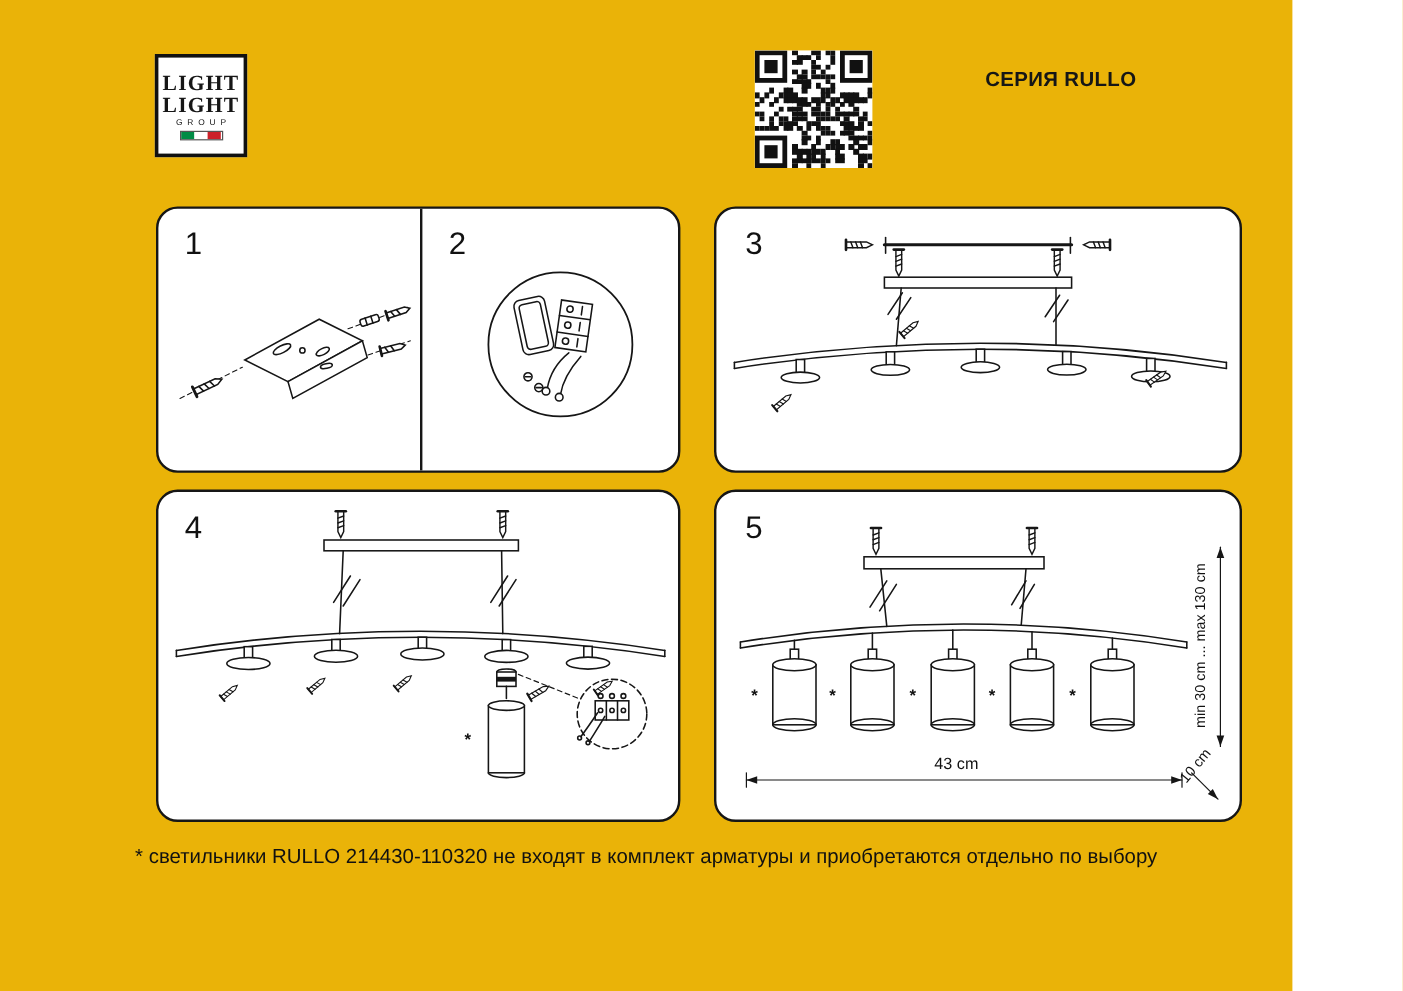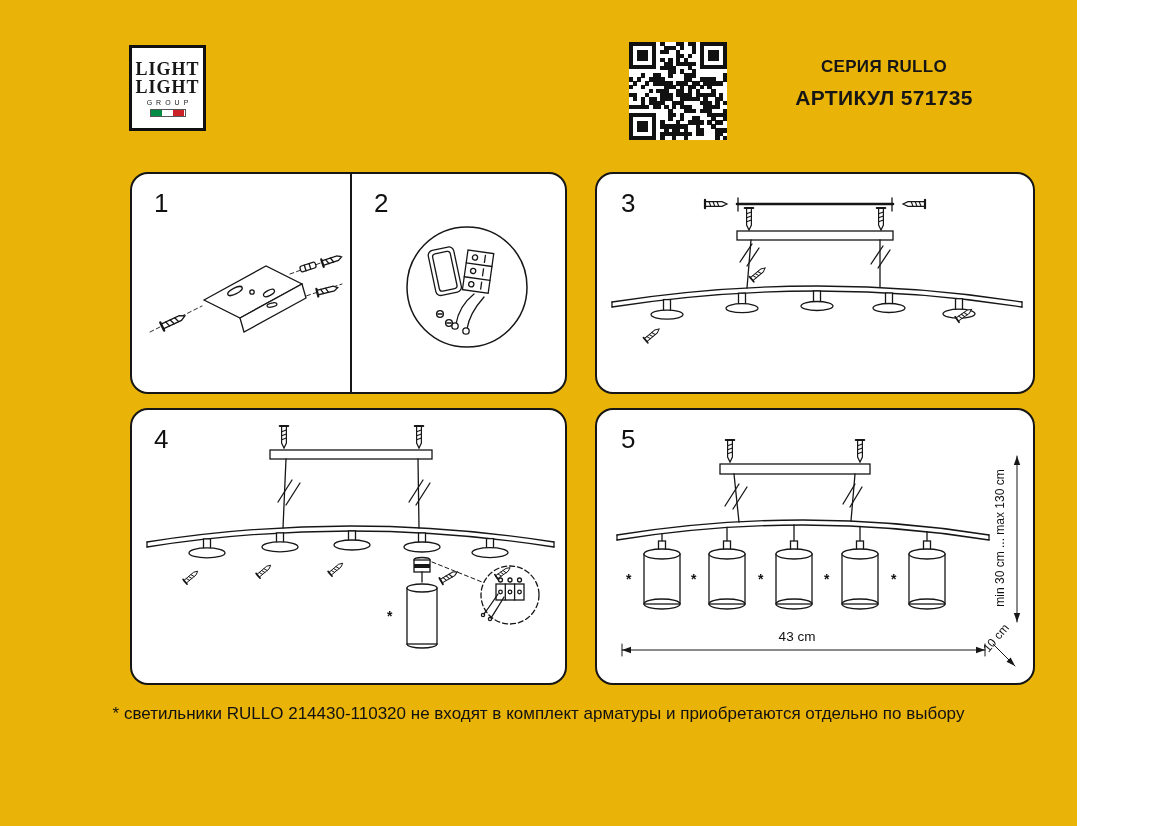--- a/index.html
+++ b/index.html
@@ -284,21 +284,20 @@
       <i style="left:90.16px;top:90.16px;width:4.32px;height:4.32px"></i>
       <i style="left:31.36px;top:94.08px;width:4.32px;height:4.32px"></i>
       <i style="left:43.12px;top:94.08px;width:4.32px;height:4.32px"></i>
       <i style="left:54.879999999999995px;top:94.08px;width:4.32px;height:4.32px"></i>
       <i style="left:86.24px;top:94.08px;width:4.32px;height:4.32px"></i>
       <i style="left:94.08px;top:94.08px;width:4.32px;height:4.32px"></i>
     </div>
 
   <div class="series-block">
     <div class="series">СЕРИЯ RULLO</div>
-    <div class="article">АРТИКУЛ 571735</div>
   </div>
 
   <div class="panel" id="panel12">
     <div class="divider"></div>
     <span class="step-num" style="left:22px;top:14px">1</span>
     <span class="step-num" style="left:242px;top:14px">2</span>
 
     <svg style="left:12px;top:62px" width="200" height="140" viewBox="0 0 200 140">
       <g stroke="#161616" stroke-width="1.3" fill="none" stroke-linecap="round">
         <line x1="6" y1="96" x2="58" y2="70" stroke-dasharray="4 3" stroke-width="0.9"></line>

